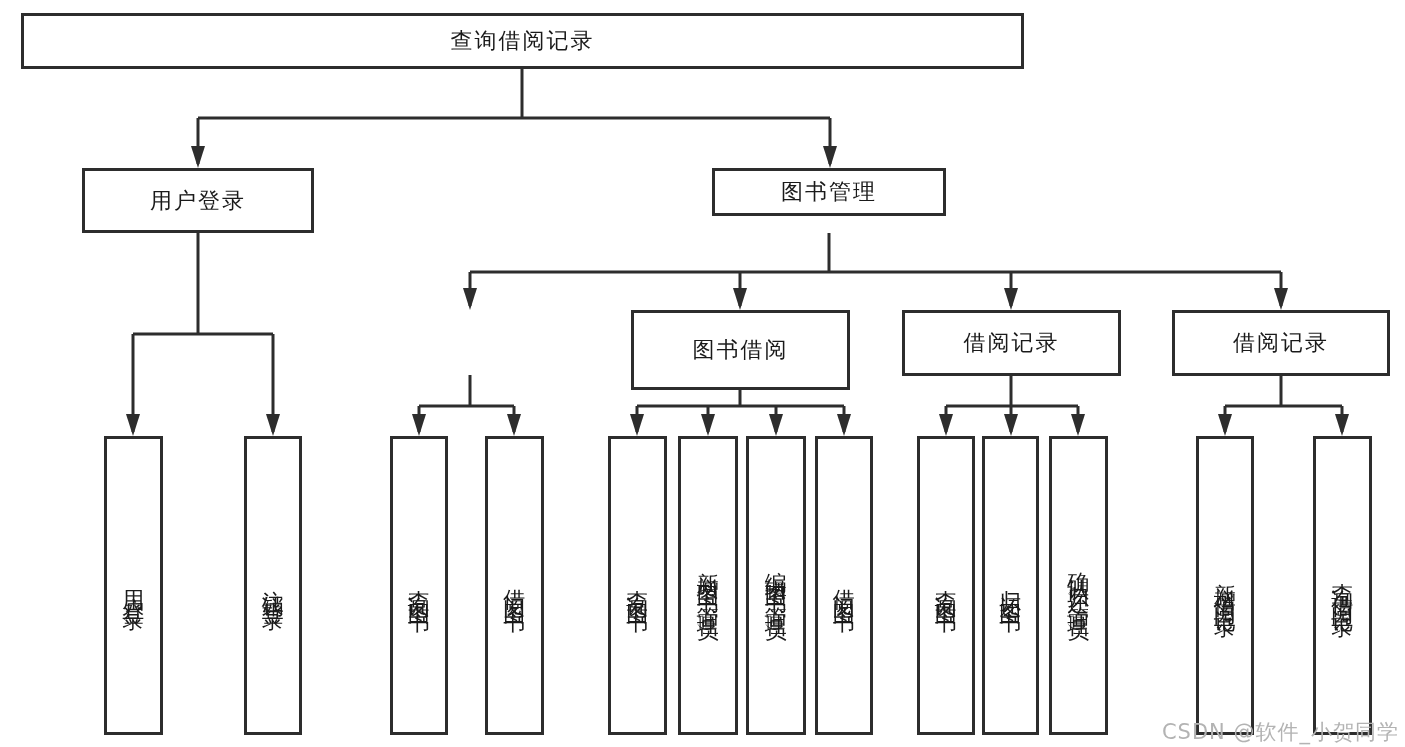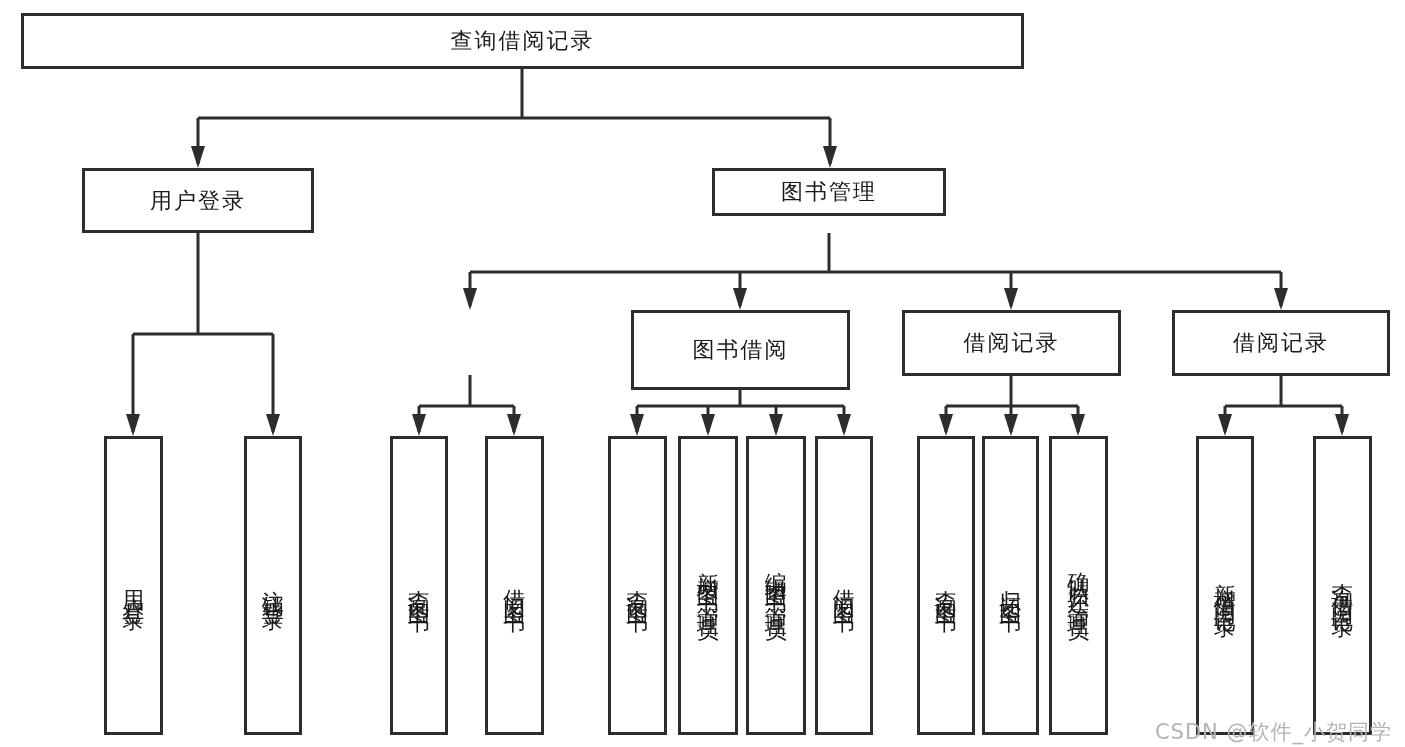--- a/index.html
+++ b/index.html
@@ -37,21 +37,21 @@
     writing-mode: vertical-rl;
     text-orientation: mixed;
     font-size: 22px;
     letter-spacing: 7px;
     line-height: 1.15;
     white-space: nowrap;
   }
   .leaf { top: 436px; height: 299px; }
   .watermark {
     position: absolute;
-    right: 13px;
+    right: 6px;
     bottom: 1px;
     font-size: 21px;
     letter-spacing: 1px;
     color: #b3b3b3;
     z-index: 5;
     white-space: nowrap;
   }
 </style>
 </head>
 <body>

